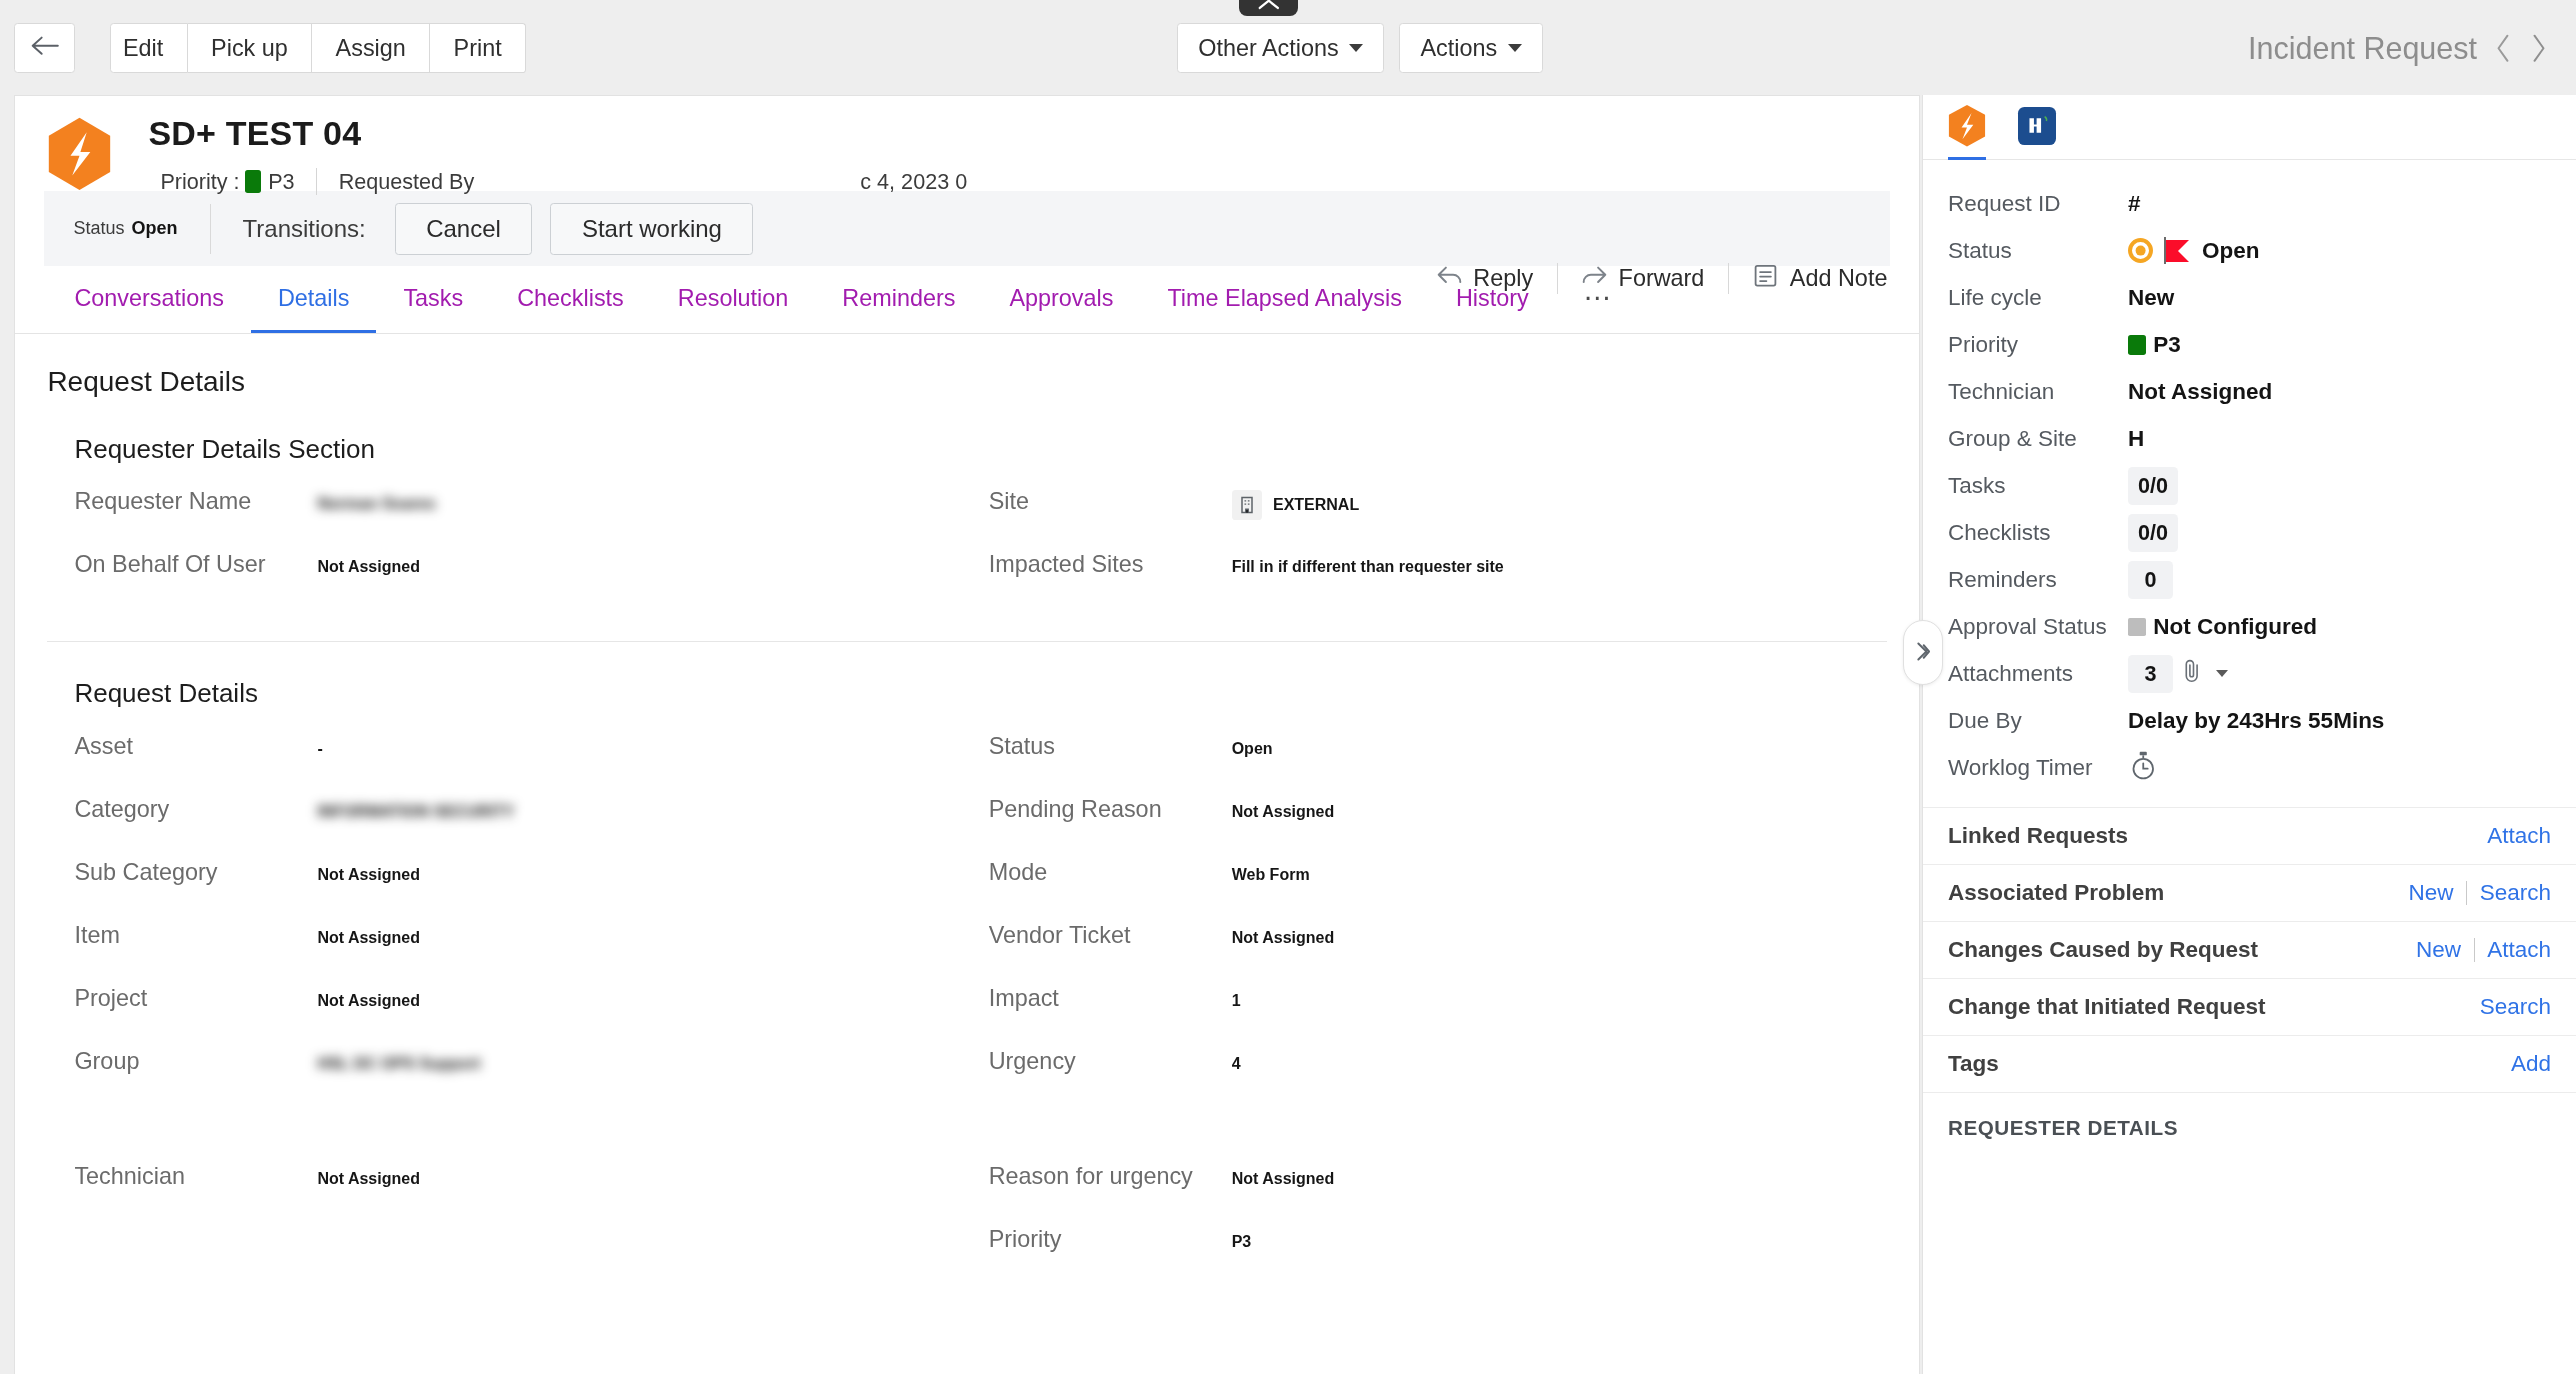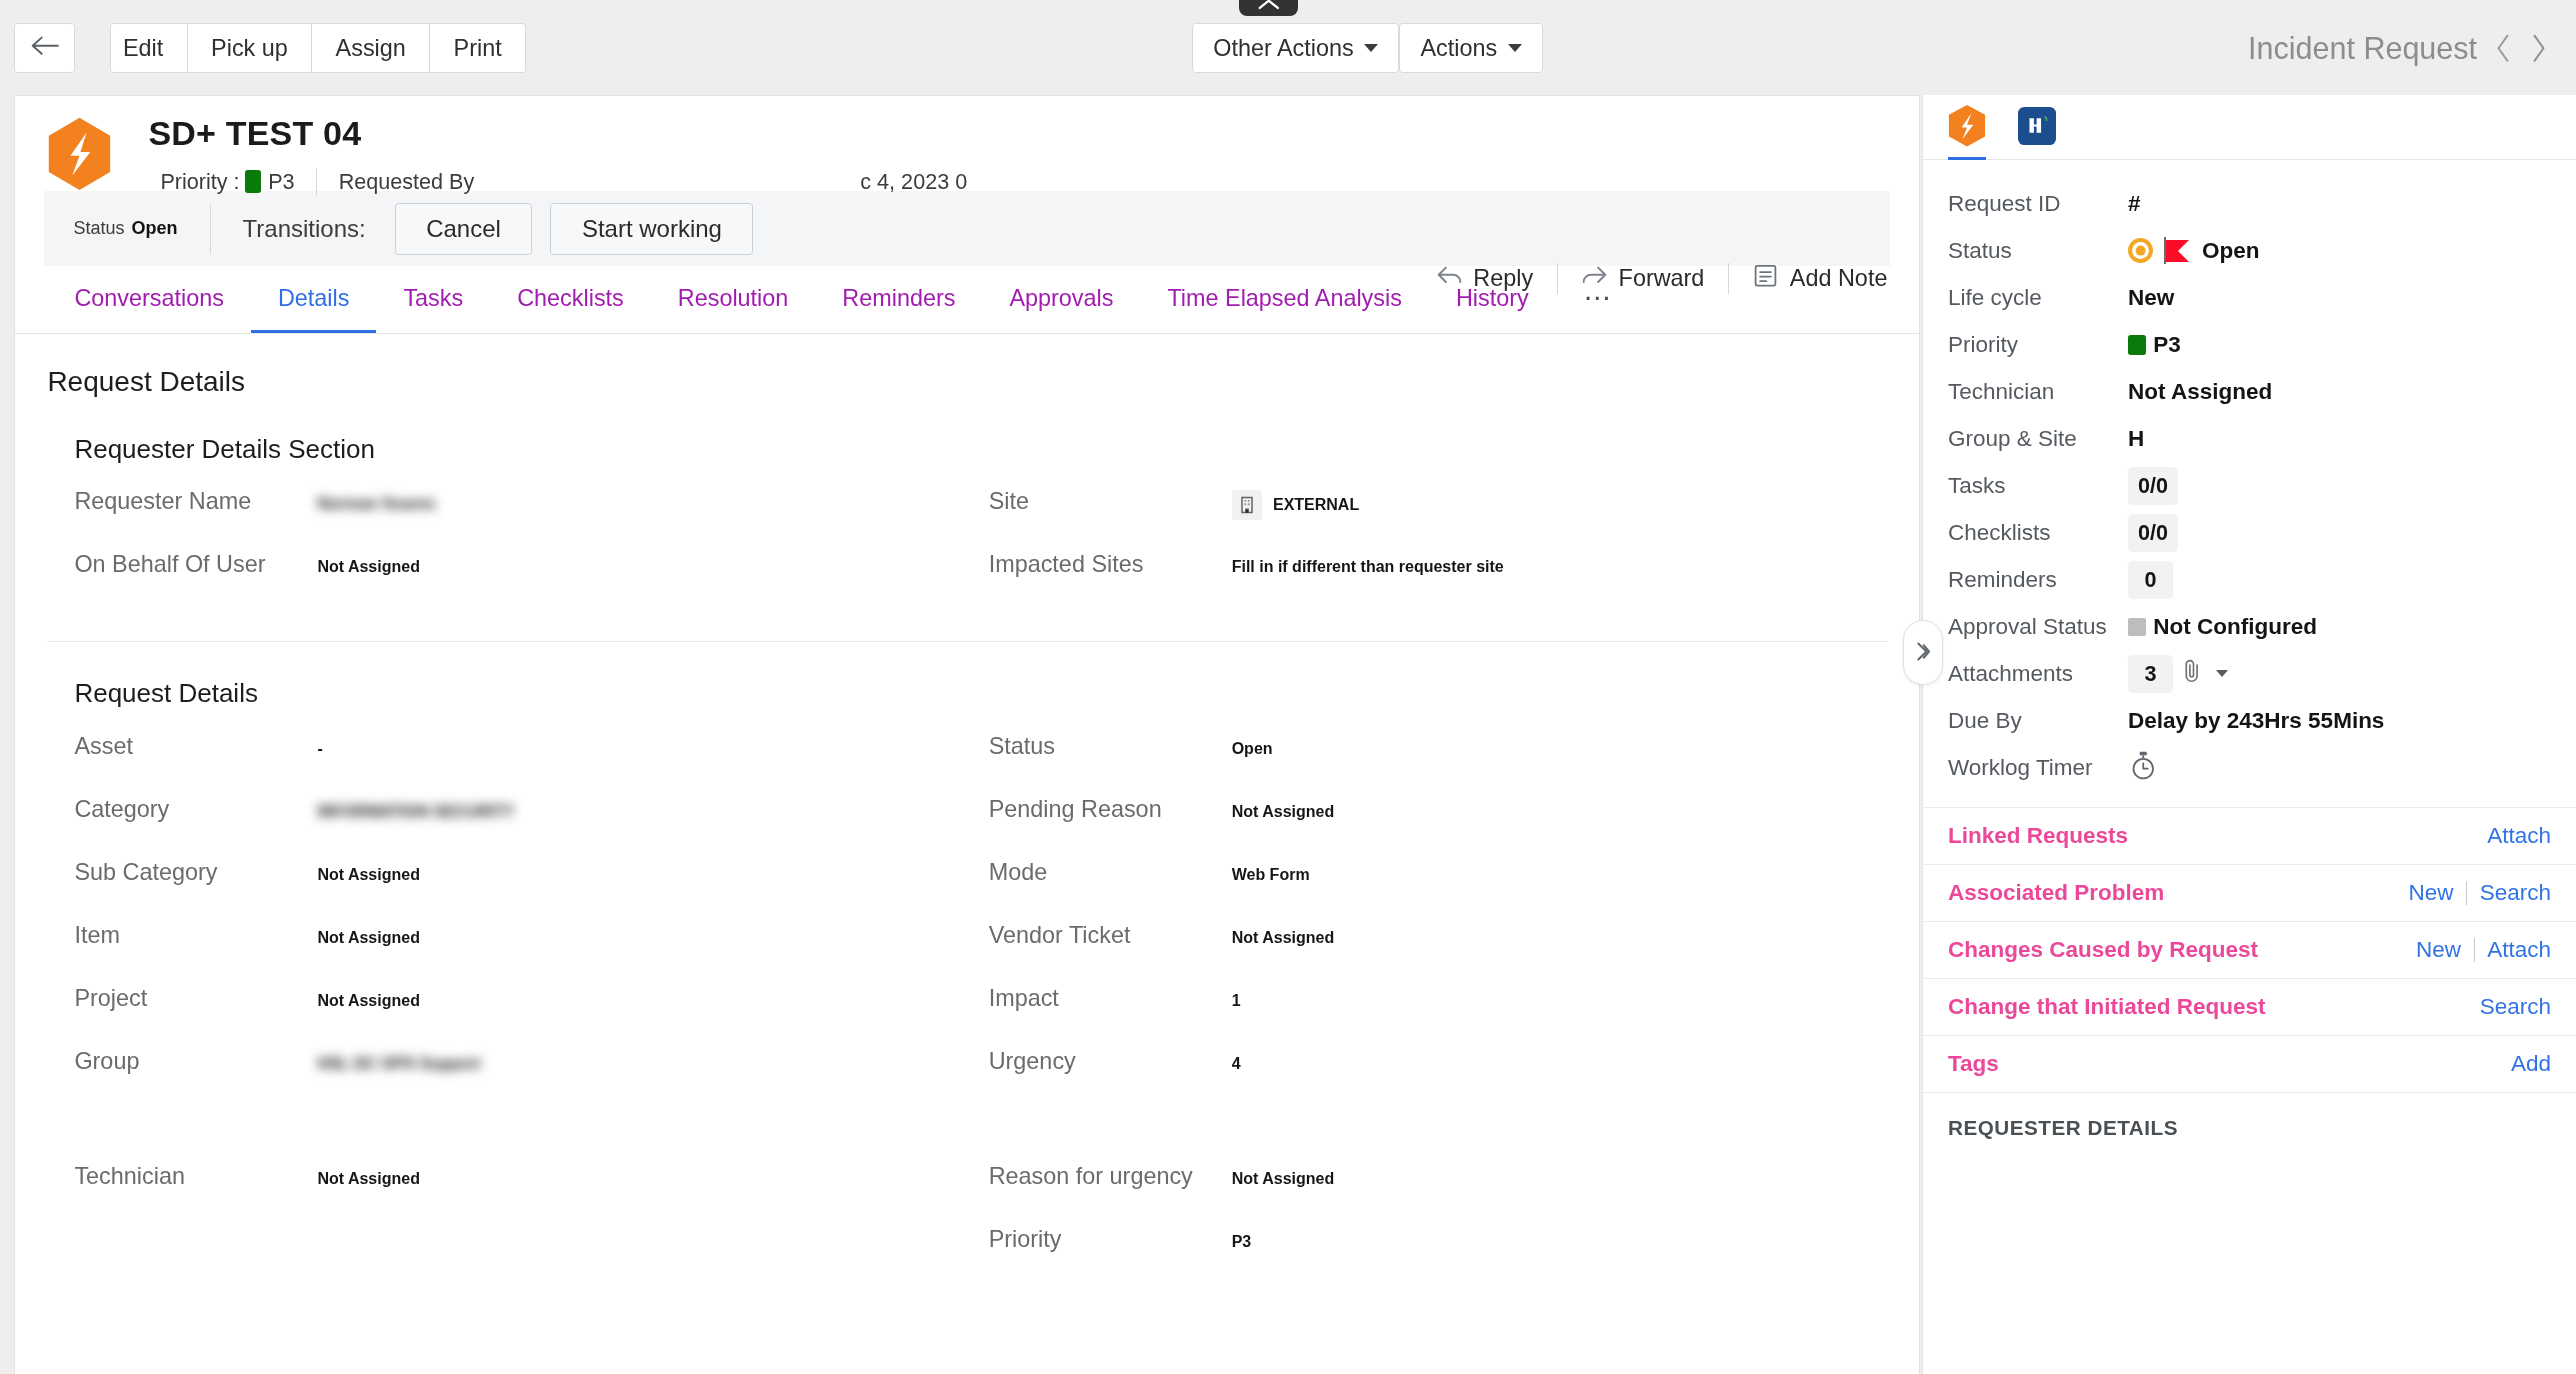--- a/index.html
+++ b/index.html
@@ -28,21 +28,21 @@
     font-size: 23.4px; color: #2f2f2f; cursor: pointer; white-space: nowrap;
   }
   .back-btn {
     position: absolute; left: 14.4px; top: 23.4px; width: 61px; height: 50px;
   }
   .back-btn svg { width: 30.5px; height: 23.4px; }
   .btn-group { position: absolute; left: 110px; top: 23.4px; display: flex; }
   .btn-group .btn { border-radius: 0; border-left-width: 0; padding: 0 23.4px; }
   .btn-group .btn:first-child { border-left-width: 0.9px; border-radius: 3.6px 0 0 3.6px; padding-left: 12px; }
   .btn-group .btn:last-child { border-radius: 0 3.6px 3.6px 0; }
-  .right-actions { position: absolute; right: 1033px; top: 23.4px; display: flex; gap: 0; border-radius: 13px; }
+  .right-actions { position: absolute; right: 1033px; top: 23.4px; display: flex; gap: 15px; border-radius: 13px; }
   .right-actions .btn { padding: 0 20px; gap: 10.8px; }
   .caret { display: inline-block; width: 0; height: 0;
     border-left: 7.2px solid transparent; border-right: 7.2px solid transparent;
     border-top: 8px solid #3c3c3c; }
   .page-title-wrap {
     position: absolute; right: 27px; top: 23.4px; height: 50px;
     display: flex; align-items: center; gap: 16px;
   }
   .page-title { font-size: 30.5px; color: #8d8d8d; }
   .nav-chev { width: 20px; height: 30.5px; cursor: pointer; }
@@ -171,21 +171,21 @@
   .chev-sm { width: 0; height: 0; border-left: 6.3px solid transparent;
     border-right: 6.3px solid transparent; border-top: 7.2px solid #5a5a5a; margin-left: 5.4px; }
   .timer-icon svg { width: 30.5px; height: 32px; }
 
   .link-row {
     display: flex; align-items: center; justify-content: space-between;
     padding: 0 25px; height: 57px; border-top: 0.9px solid #ececec;
     font-size: 22.5px;
   }
   .link-row:first-of-type { border-top: 0.9px solid #ececec; }
-  .link-title { color: #ec4899; font-weight: bold; }
+  .link-title { color: #404040; font-weight: bold; }
   .link-actions { display: flex; align-items: center; gap: 12.6px; }
   .lnk { color: #3073e6; cursor: pointer; }
   .lnk-div { width: 0.9px; height: 23.4px; background: #c9c9c9; }
   .sp-footer-title {
     padding: 23.4px 25px 0 25px; font-size: 20.7px; font-weight: bold;
     color: #4a4f54; letter-spacing: 0.5px;
   }
 
   .panel-toggle {
     position: absolute; left: 1903px; top: 620px; width: 40px; height: 65px;

